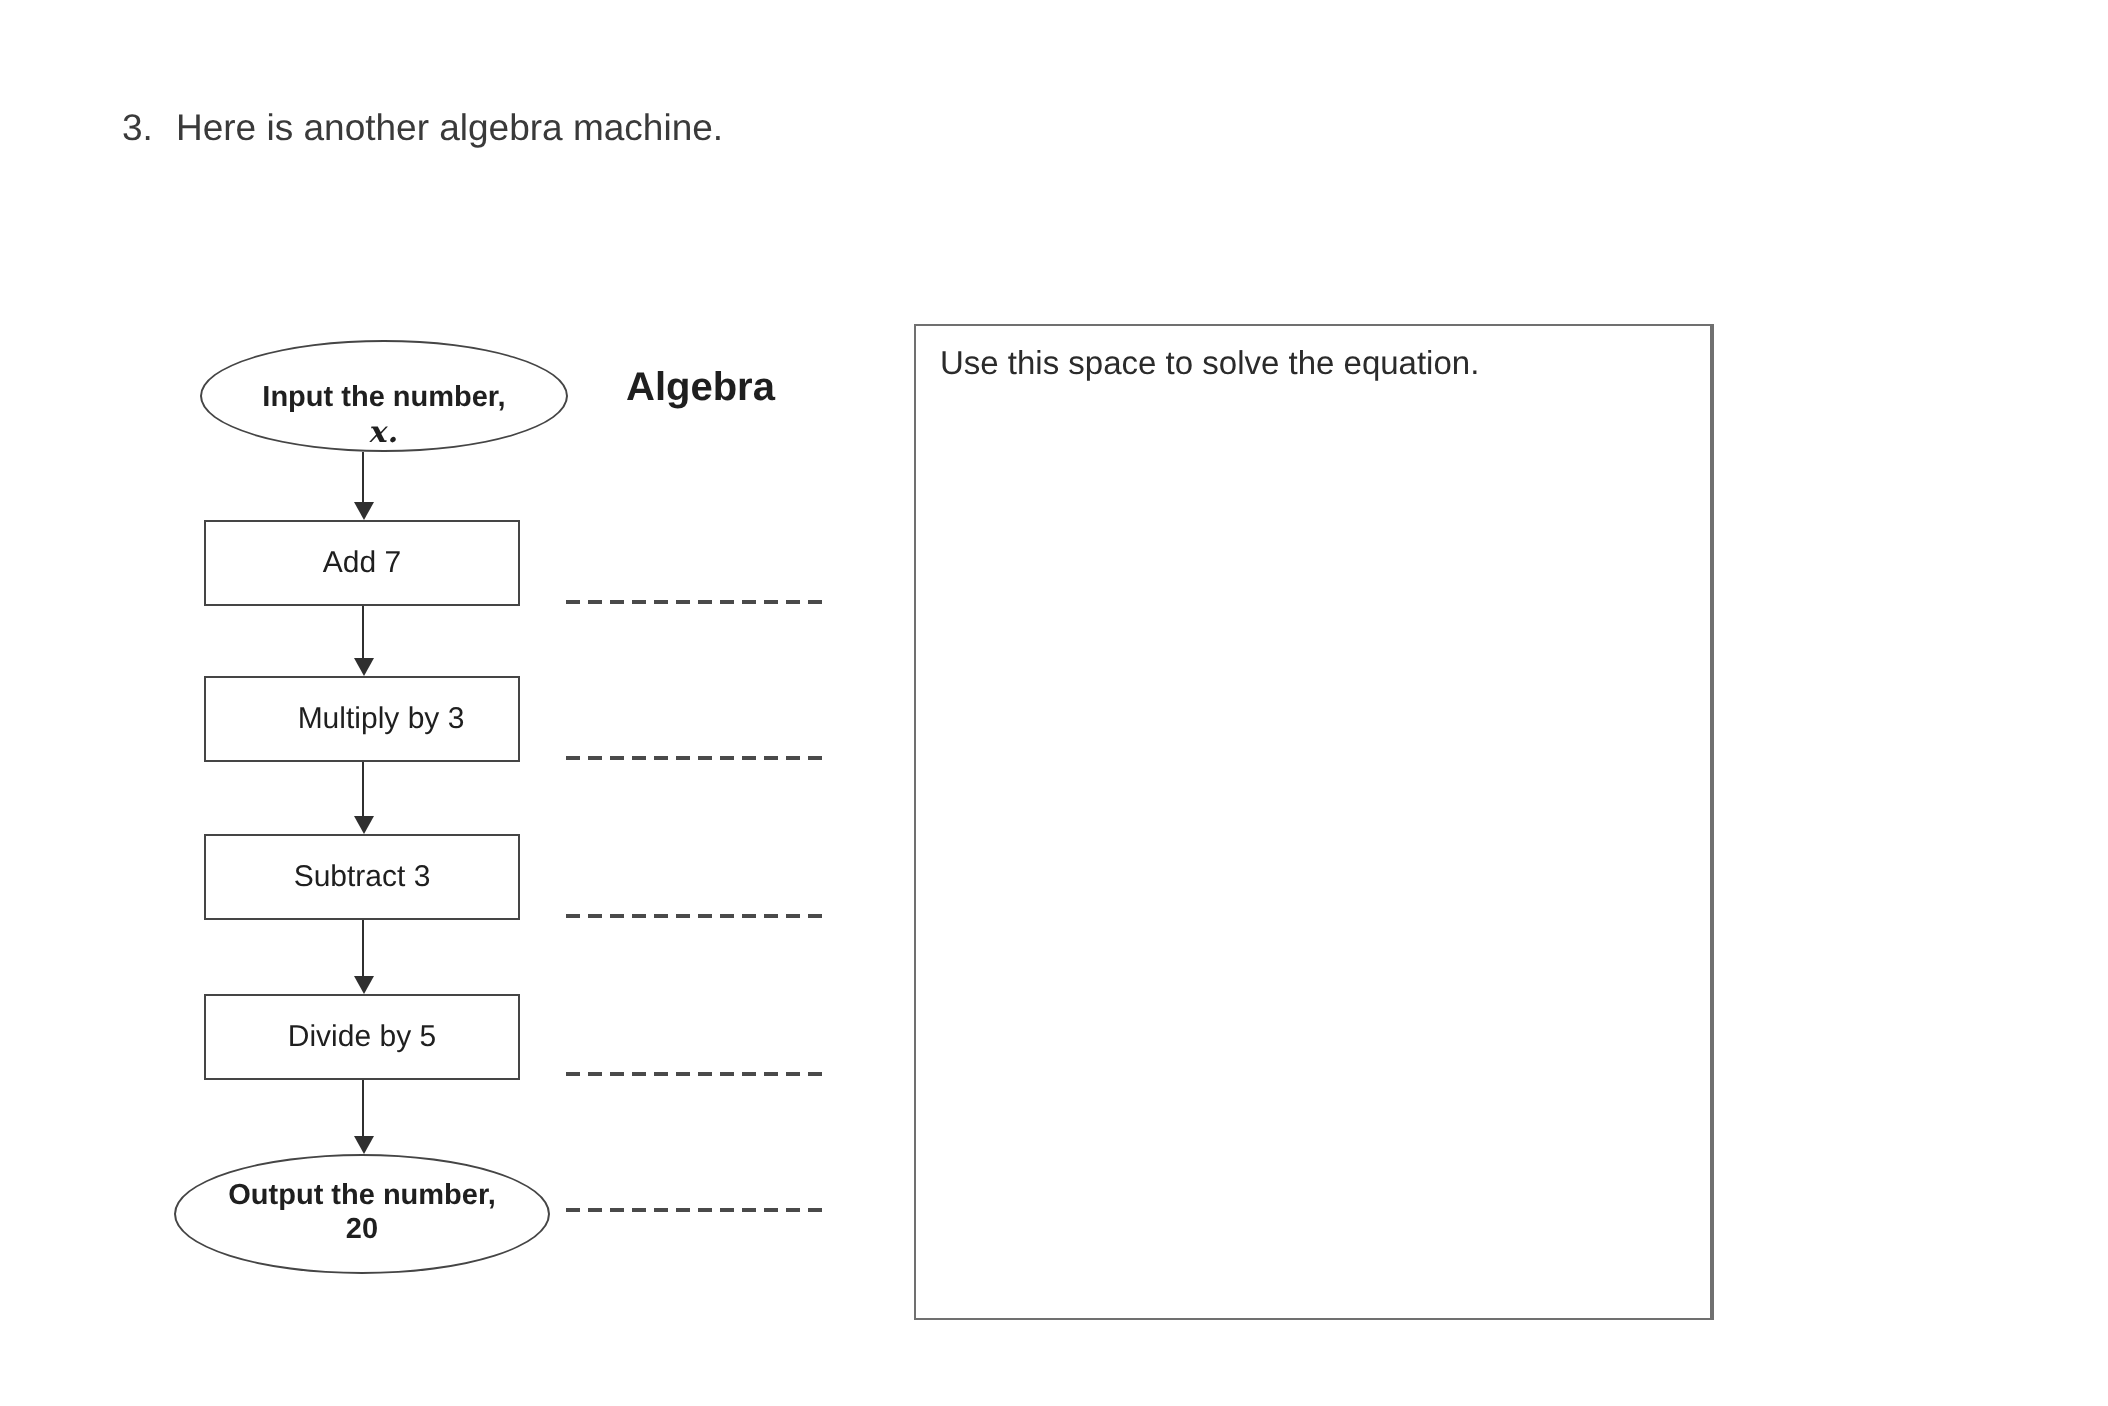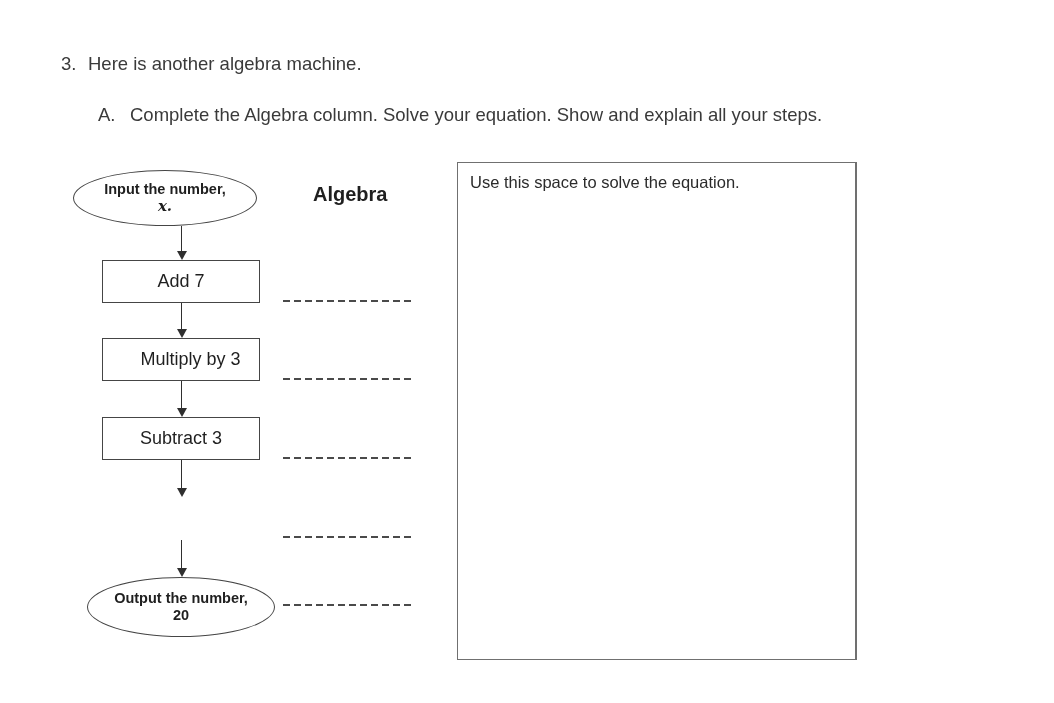--- a/index.html
+++ b/index.html
@@ -27,21 +27,21 @@
     border:1.6px solid var(--shape-border);border-radius:50%;
     display:flex;flex-direction:column;align-items:center;justify-content:center;
     text-align:center;font-weight:bold;font-size:14.5px;line-height:17px;
     background:var(--bg);color:#1f1f1f;
   }
   .oval .var-line{font-family:"DejaVu Serif",serif;font-style:italic;font-size:15px;}
   .oval .num-line{font-family:"Liberation Sans",sans-serif;font-style:normal;}
   .step-box{
     border:1.6px solid var(--shape-border);background:var(--bg);
     display:flex;align-items:center;justify-content:center;
-    font-size:18px;color:#1f1f1f;left:102px;width:158px;height:43px;
+    font-size:15px;color:#1f1f1f;left:102px;width:158px;height:43px;
   }
   .algebra-header{font-weight:bold;font-size:20px;color:#1f1f1f;}
 
   
   .arrow{width:11px;left:176px;}
   .arrow .shaft{position:absolute;left:4.5px;top:0;bottom:7px;width:1.8px;background:#2f2f2f;}
   .arrow .head{
     position:absolute;bottom:0;left:0.5px;width:0;height:0;
     border-left:5px solid transparent;border-right:5px solid transparent;
     border-top:9px solid #2f2f2f;
@@ -64,27 +64,24 @@
 </style>
 </head>
 <body>
 
 <div class="abs" style="left:0;top:0;width:1054px;height:703px;">
 
   <div class="abs q-line" style="left:61px;top:52px;">
     <span class="q-num">3.</span><span>Here is another algebra machine.</span>
   </div>
 
-  <div class="abs q-line" style="left:98px;top:103px;">
-    <span class="part-label">A.</span><span>Complete the Algebra column. Solve your equation. Show and explain all your steps.</span>
-  </div>
 
   <div class="abs algebra-header" style="left:313px;top:183px;">Algebra</div>
 
-  <div class="abs oval" style="left:73px;top:170px;width:184px;height:56px;">
+  <div class="abs oval" style="left:100px;top:170px;width:184px;height:56px;justify-content:flex-end;">
     <div>Input the number,</div>
     <div class="var-line">x.</div>
   </div>
 
   <div class="abs arrow" style="top:226px;height:34px;">
     <div class="shaft"></div>
     <div class="head"></div>
   </div>
 
   <div class="abs step-box" style="top:260px;">Add 7</div>
@@ -101,20 +98,21 @@
     <div class="head"></div>
   </div>
 
   <div class="abs step-box" style="top:417px;">Subtract 3</div>
 
   <div class="abs arrow" style="top:460px;height:37px;">
     <div class="shaft"></div>
     <div class="head"></div>
   </div>
 
+  <div class="abs step-box" style="top:497px;">Divide by 5</div>
 
   <div class="abs arrow" style="top:540px;height:37px;">
     <div class="shaft"></div>
     <div class="head"></div>
   </div>
 
   <div class="abs oval" style="left:87px;top:577px;width:188px;height:60px;">
     <div>Output the number,</div>
     <div class="num-line">20</div>
   </div>

